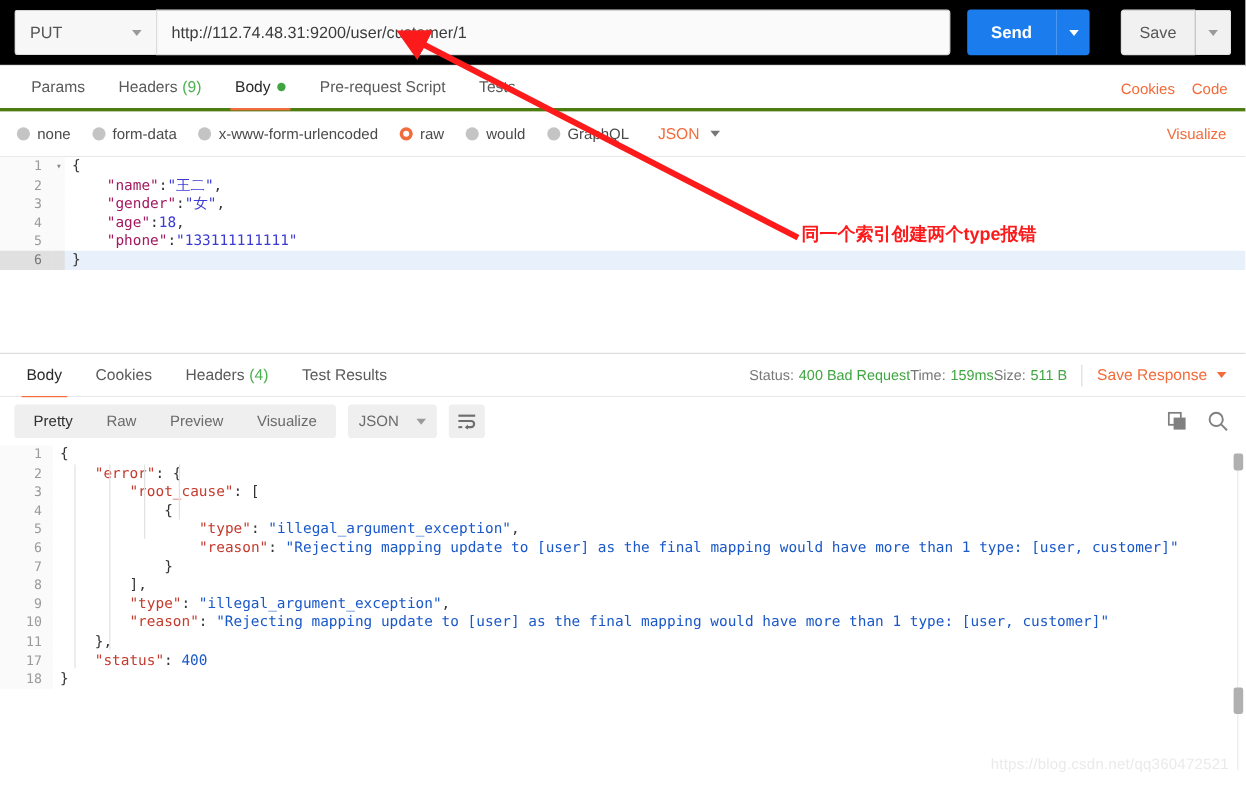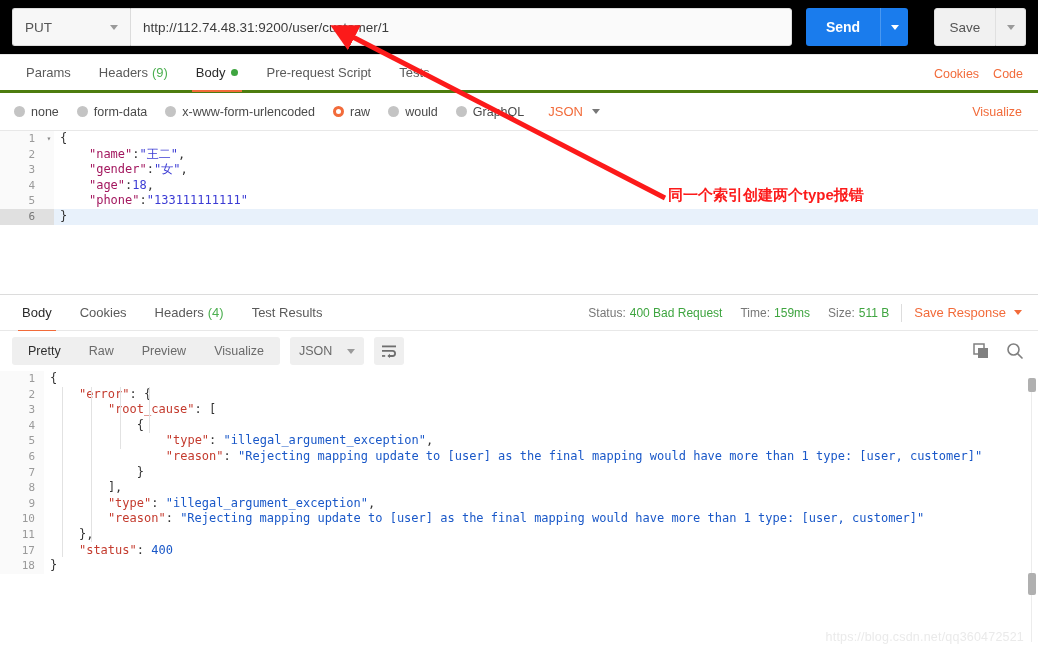--- a/index.html
+++ b/index.html
@@ -190,21 +190,21 @@
     height: 36px; padding: 0 8px;
     border-bottom: 1px solid #e8e8e8;
     background: #fff;
   }
   .resp-meta {
     position: absolute; right: 16px;
     display: flex; align-items: center;
     font-size: 12px; color: #777;
   }
   .resp-meta .mval { color: #3fa540; margin-left: 4px; }
-  .resp-meta .mitem { margin-left: 18px; }
+  .resp-meta .mitem { }
   .vdiv { width: 1px; height: 18px; background: #ddd; margin: 0 12px; }
   .save-resp { color: #f26b3a; font-size: 13px; cursor: pointer; display: flex; align-items: center; }
   .save-resp .caret { margin-left: 8px; border-top-color: #f26b3a; }
 
   .resp-toolbar {
     position: relative;
     display: flex; align-items: center;
     height: 40px; padding: 0 12px;
     background: #fff;
   }

